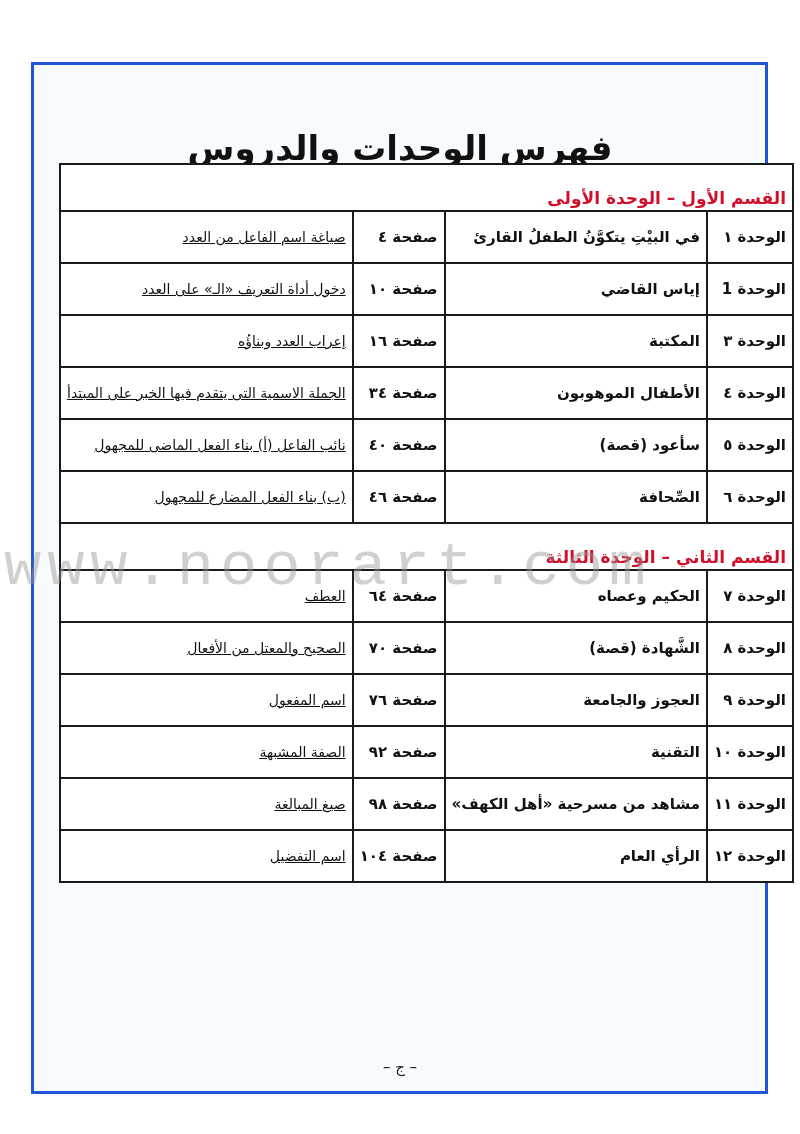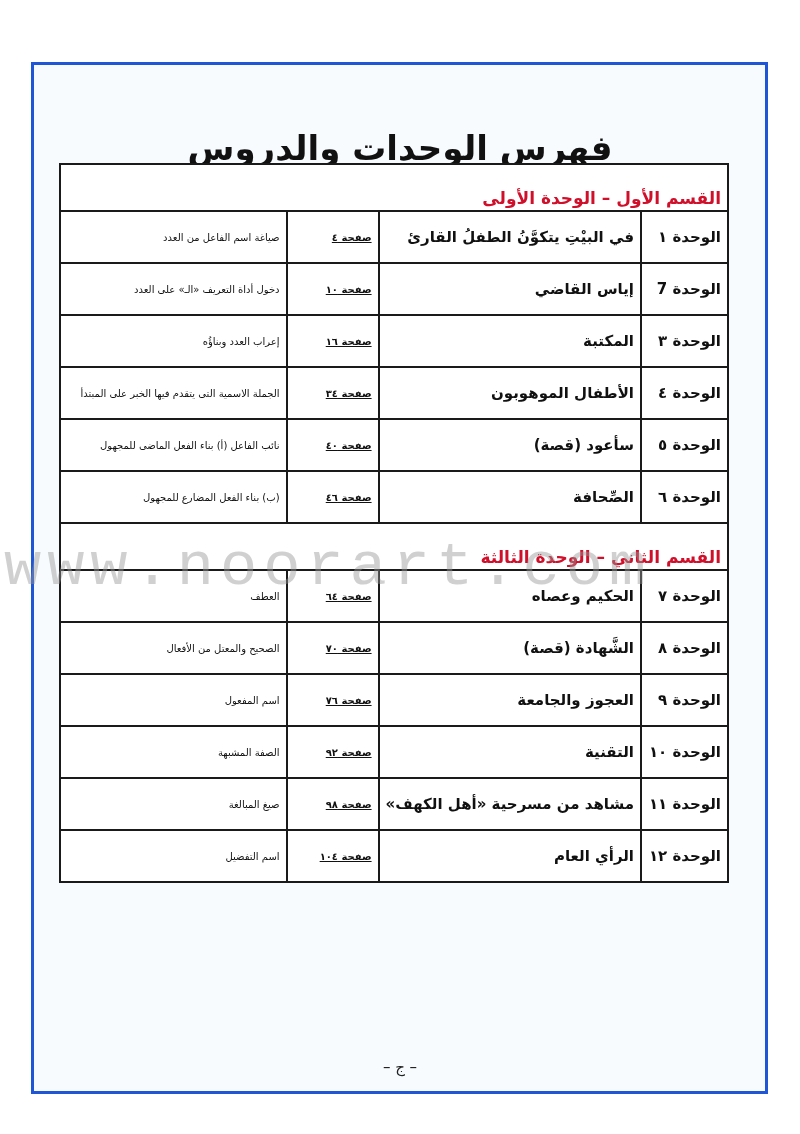--- a/index.html
+++ b/index.html
@@ -49,22 +49,22 @@
   table.toc tr.section td {
     height: 33px;
     color: #d0102a;
     font-weight: bold;
     font-size: 17px;
     vertical-align: bottom;
     padding-bottom: 2px;
   }
   td.unit { width: 73px; font-weight: bold; font-size: 15px; }
   td.lesson-title { width: 223px; font-weight: bold; font-size: 15px; border-radius: 12px; }
-  td.page { width: 78px; font-weight: bold; font-size: 10px; text-decoration: underline; }
-  td.topic { font-size: 10px; }
+  td.page { width: 78px; font-weight: bold; font-size: 15px; }
+  td.topic { font-size: 14px; text-decoration: underline; }
   .watermark {
     position: absolute;
     left: 0; top: 532px;
     width: 656px;
     text-align: center;
     font-family: "Liberation Mono", monospace;
     font-size: 62px;
     letter-spacing: 6px;
     color: rgba(150,150,150,0.45);
     pointer-events: none;
@@ -91,21 +91,21 @@
       <tr class="section">
         <td colspan="4">القسم الأول – الوحدة الأولى</td>
       </tr>
       <tr>
         <td class="unit">الوحدة ١</td>
         <td class="lesson-title">في البيْتِ يتكوَّنُ الطفلُ القارئ</td>
         <td class="page">صفحة ٤</td>
         <td class="topic">صياغة اسم الفاعل من العدد</td>
       </tr>
       <tr>
-        <td class="unit">الوحدة 7</td>
+        <td class="unit">الوحدة 1</td>
         <td class="lesson-title">إياس القاضي</td>
         <td class="page">صفحة ١٠</td>
         <td class="topic">دخول أداة التعريف «الـ» على العدد</td>
       </tr>
       <tr>
         <td class="unit">الوحدة ٣</td>
         <td class="lesson-title">المكتبة</td>
         <td class="page">صفحة ١٦</td>
         <td class="topic">إعراب العدد وبناؤُه</td>
       </tr>

